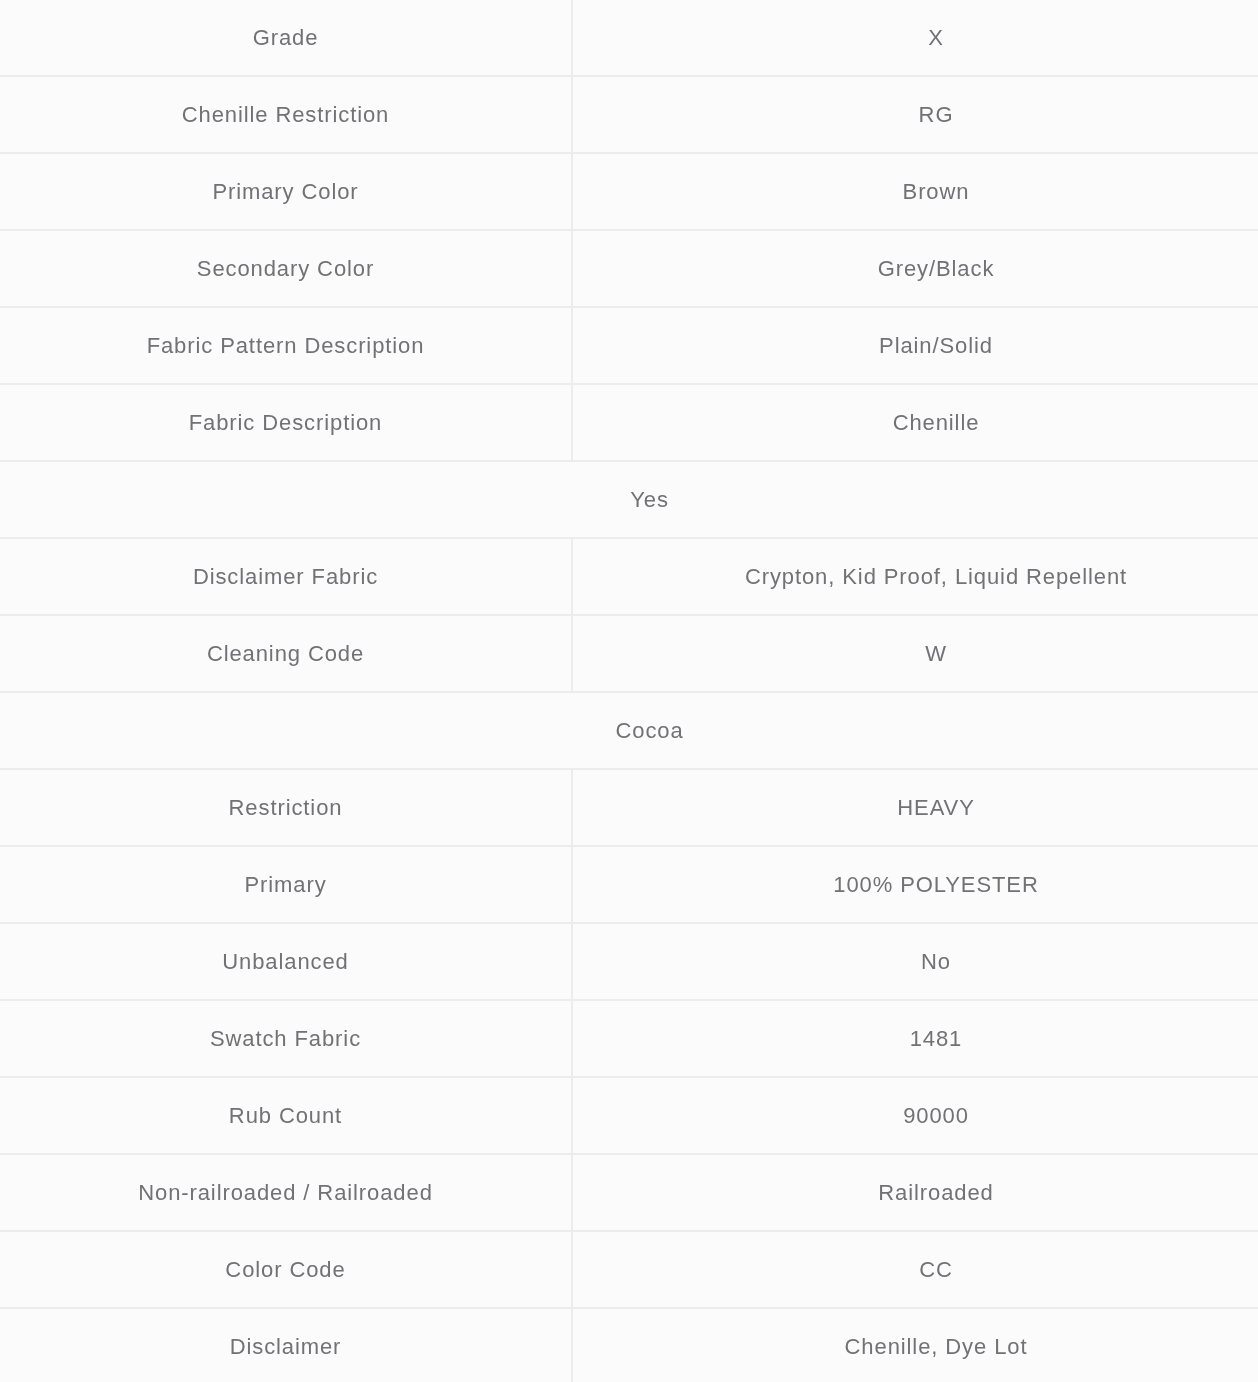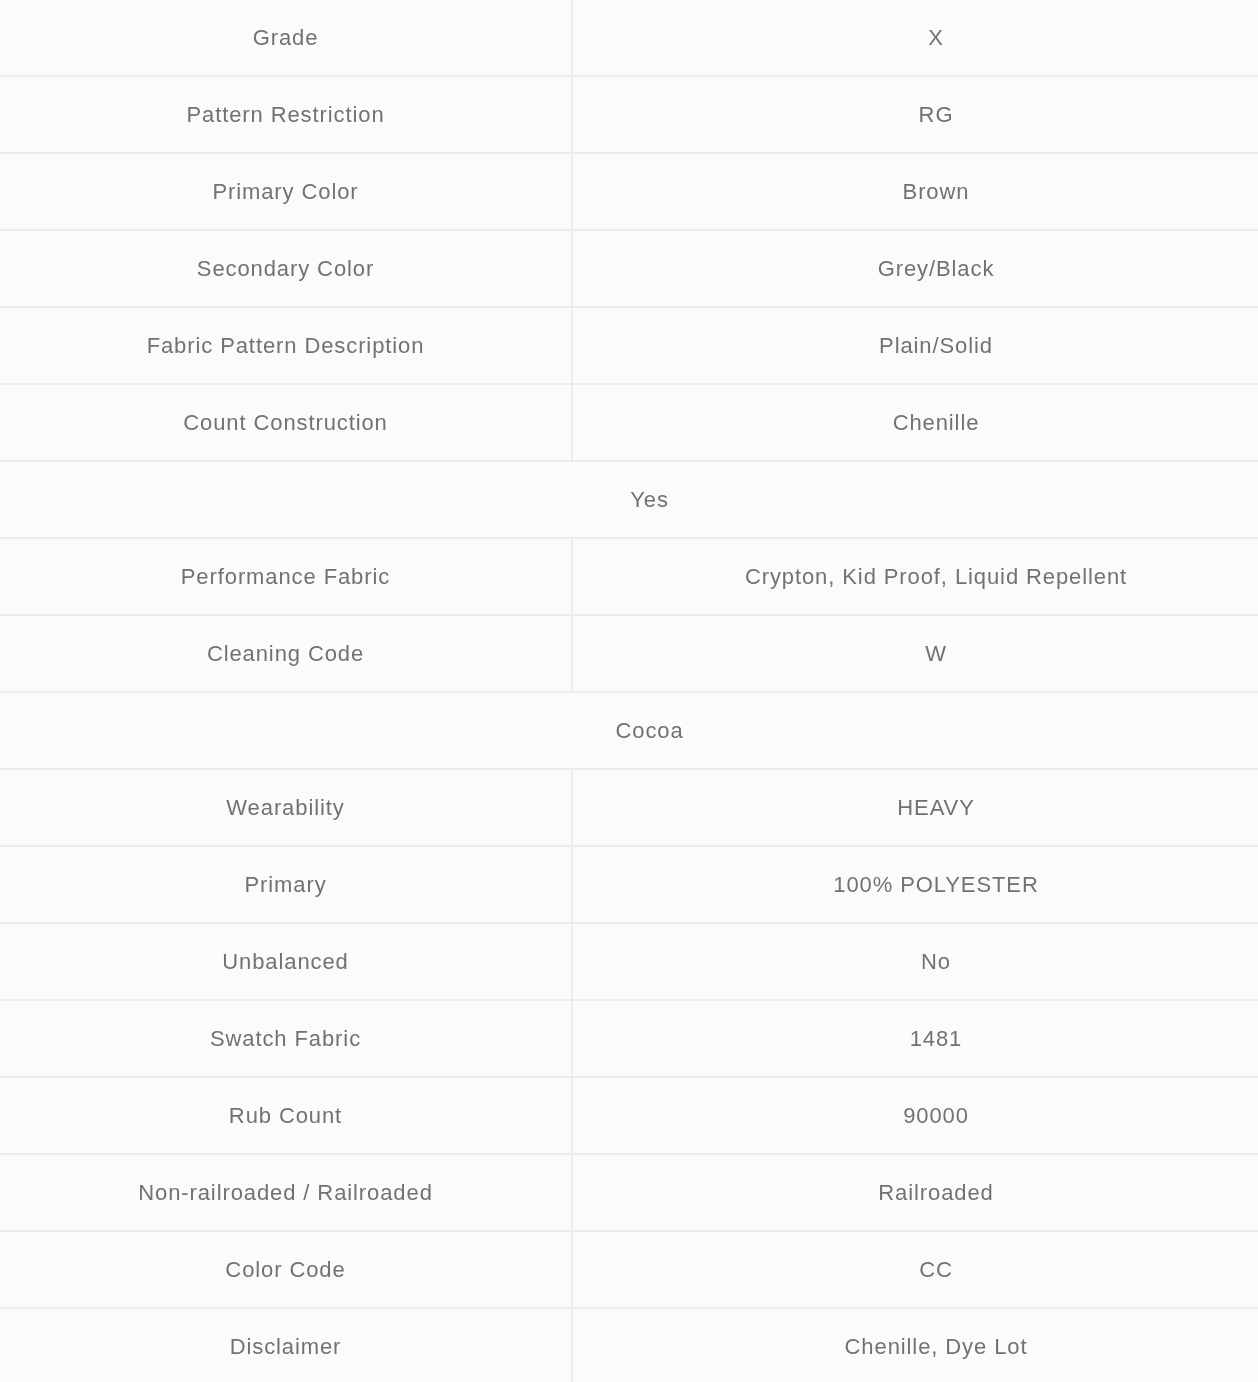--- a/index.html
+++ b/index.html
@@ -45,64 +45,64 @@
 <body>
 
 <div class="spec-table">
 
   <div class="row">
     <div class="cell label-cell">Grade</div>
     <div class="cell value-cell">X</div>
   </div>
 
   <div class="row">
-    <div class="cell label-cell">Pattern Restriction</div>
+    <div class="cell label-cell">Chenille Restriction</div>
     <div class="cell value-cell">RG</div>
   </div>
 
   <div class="row">
     <div class="cell label-cell">Primary Color</div>
     <div class="cell value-cell">Brown</div>
   </div>
 
   <div class="row">
     <div class="cell label-cell">Secondary Color</div>
     <div class="cell value-cell">Grey/Black</div>
   </div>
 
   <div class="row">
     <div class="cell label-cell">Fabric Pattern Description</div>
     <div class="cell value-cell">Plain/Solid</div>
   </div>
 
   <div class="row">
-    <div class="cell label-cell">Count Construction</div>
+    <div class="cell label-cell">Fabric Description</div>
     <div class="cell value-cell">Chenille</div>
   </div>
 
   <div class="row">
     <div class="cell value-cell">Yes</div>
   </div>
 
   <div class="row">
-    <div class="cell label-cell">Performance Fabric</div>
+    <div class="cell label-cell">Disclaimer Fabric</div>
     <div class="cell value-cell">Crypton, Kid Proof, Liquid Repellent</div>
   </div>
 
   <div class="row">
     <div class="cell label-cell">Cleaning Code</div>
     <div class="cell value-cell">W</div>
   </div>
 
   <div class="row">
     <div class="cell value-cell">Cocoa</div>
   </div>
 
   <div class="row">
-    <div class="cell label-cell">Wearability</div>
+    <div class="cell label-cell">Restriction</div>
     <div class="cell value-cell">HEAVY</div>
   </div>
 
   <div class="row">
     <div class="cell label-cell">Primary</div>
     <div class="cell value-cell">100% POLYESTER</div>
   </div>
 
   <div class="row">
     <div class="cell label-cell">Unbalanced</div>

